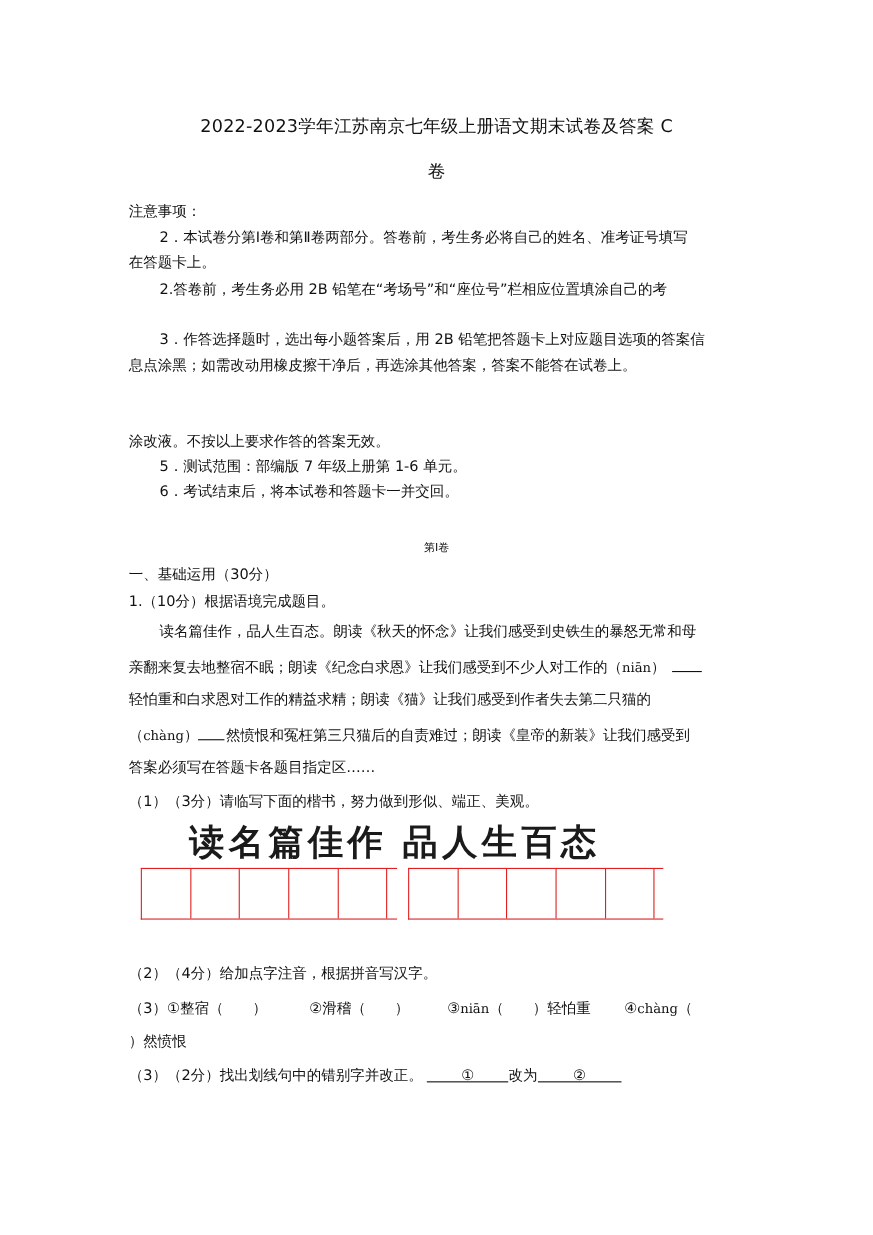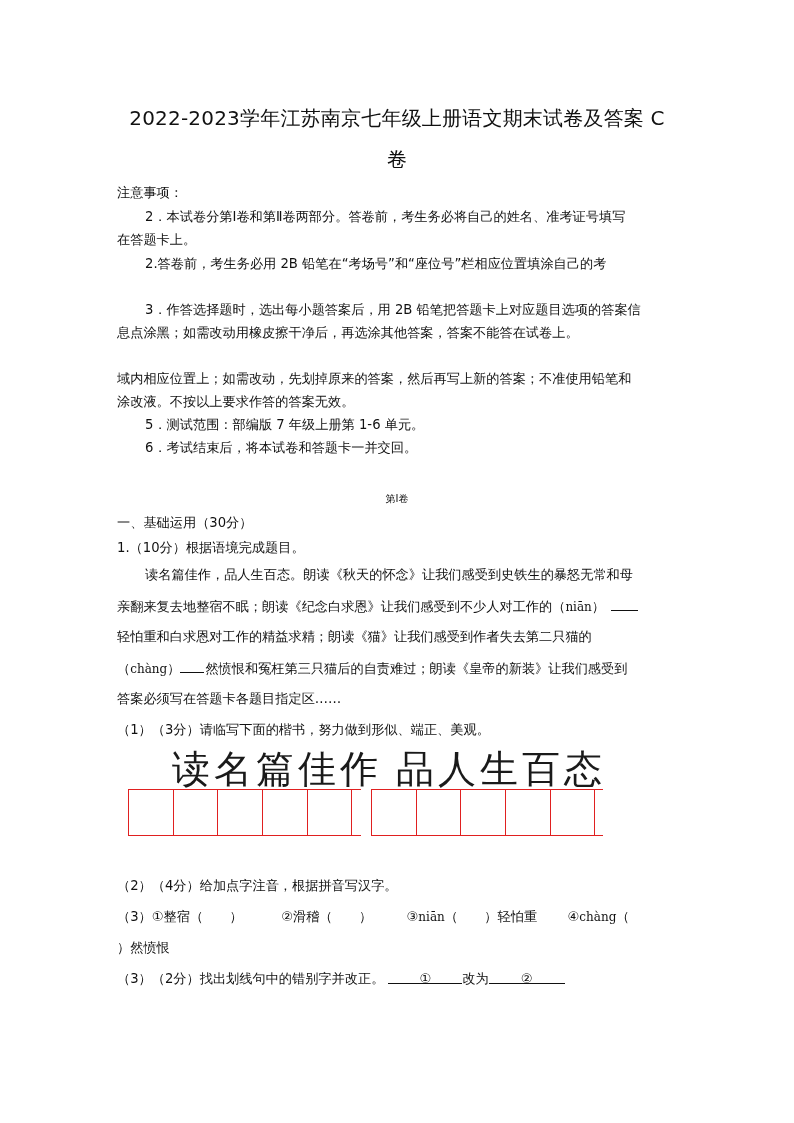--- a/index.html
+++ b/index.html
@@ -18,21 +18,21 @@
     .page {
       position: absolute;
       left: 0; top: 0;
       width: 794px; height: 1123px;
     }
     .title {
       position: absolute;
       left: 110px;
       width: 574px;
       text-align: center;
-      font-size: 20px;
+      font-size: 16px;
       letter-spacing: 0.2px;
       font-family: "DejaVu Sans", "Liberation Sans", sans-serif;
     }
     .title-line1 { top: 105px; }
     .title-line2 { top: 146px; }
     .line {
       position: absolute;
       left: 117px;
       font-size: 13.2px;
       white-space: nowrap;
@@ -57,22 +57,22 @@
     }
     .py {
       font-family: "DejaVu Serif", "Liberation Serif", serif;
       font-size: 12px;
     }
     .calligraphy {
       position: absolute;
       left: 172px;
       top: 744px;
       font-family: "DejaVu Serif", "Liberation Serif", serif;
-      font-size: 38px;
-      font-weight: normal;
+      font-size: 32px;
+      font-weight: bold;
       letter-spacing: 4px;
       white-space: nowrap;
       color: #1a1a1a;
     }
     .grid {
       position: absolute;
       top: 789px;
       height: 45px;
       display: flex;
       border-top: 1.5px solid #e02020;
@@ -99,21 +99,20 @@
   <div class="line" style="top:184px">注意事项：</div>
 
   <div class="line indent" style="top:208px">2．本试卷分第Ⅰ卷和第Ⅱ卷两部分。答卷前，考生务必将自己的姓名、准考证号填写</div>
   <div class="line" style="top:231px">在答题卡上。</div>
 
   <div class="line indent" style="top:255px">2.答卷前，考生务必用 2B 铅笔在“考场号”和“座位号”栏相应位置填涂自己的考</div>
 
   <div class="line indent" style="top:301px">3．作答选择题时，选出每小题答案后，用 2B 铅笔把答题卡上对应题目选项的答案信</div>
   <div class="line" style="top:324px">息点涂黑；如需改动用橡皮擦干净后，再选涂其他答案，答案不能答在试卷上。</div>
 
-  <div class="line" style="top:370px">域内相应位置上；如需改动，先划掉原来的答案，然后再写上新的答案；不准使用铅笔和</div>
   <div class="line" style="top:393px">涂改液。不按以上要求作答的答案无效。</div>
 
   <div class="line indent" style="top:416px">5．测试范围：部编版 7 年级上册第 1-6 单元。</div>
   <div class="line indent" style="top:439px">6．考试结束后，将本试卷和答题卡一并交回。</div>
 
   <div class="center-heading" style="top:490px">第Ⅰ卷</div>
 
   <div class="line" style="top:514px">一、基础运用（30分）</div>
   <div class="line" style="top:539px">1.（10分）根据语境完成题目。</div>
 

